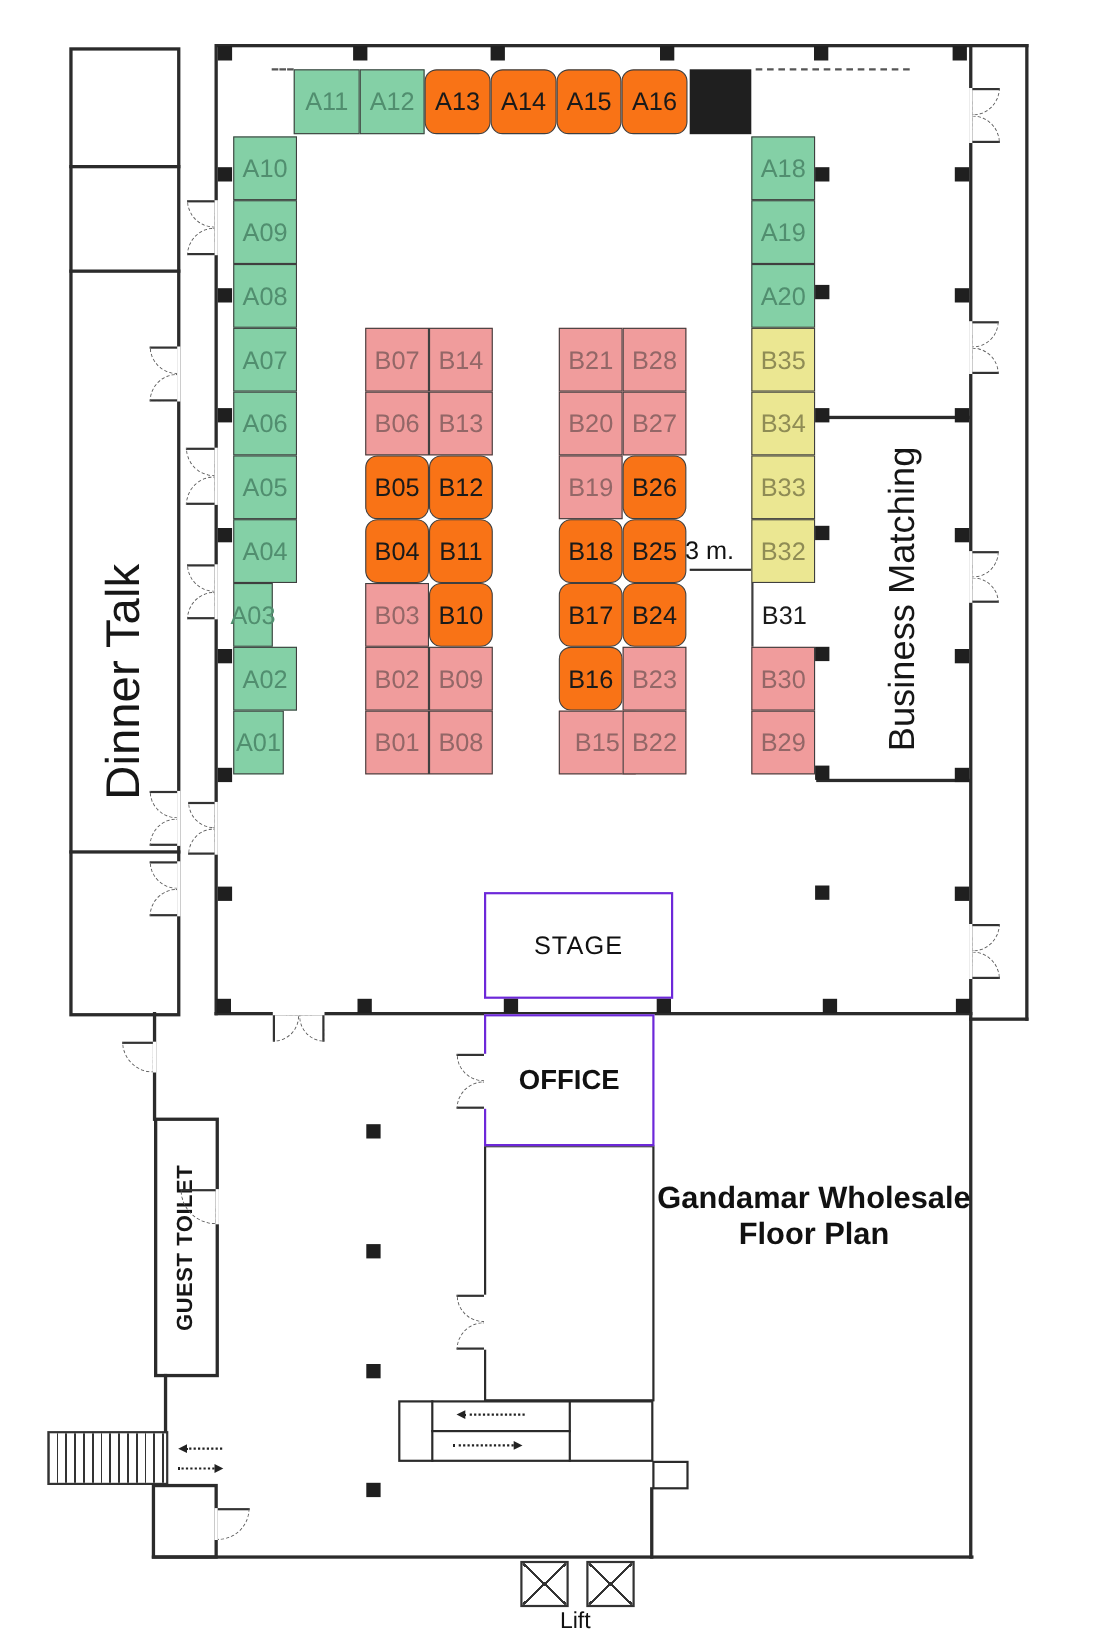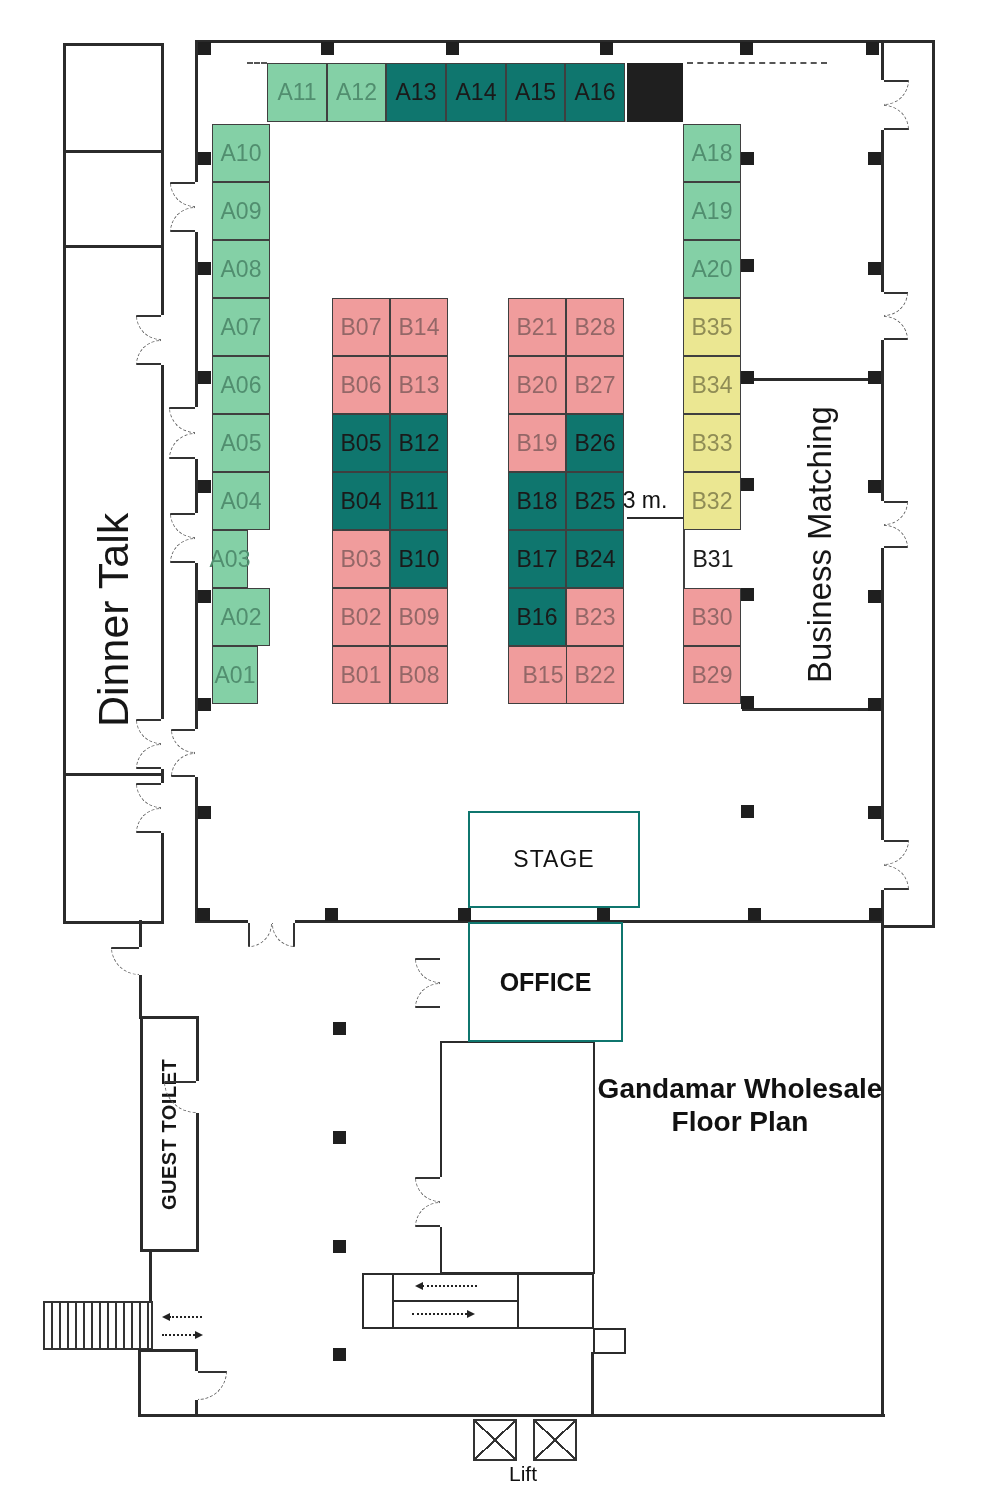--- a/index.html
+++ b/index.html
@@ -6,36 +6,36 @@
   #plan{position:relative;width:1000px;height:1500px;background:#fff;
         font-family:"Liberation Sans",sans-serif;overflow:hidden;}
   .wall{position:absolute;background:var(--wall,#2b2b2b);}
   .outline{position:absolute;border:3px solid var(--wall,#2b2b2b);box-sizing:border-box;background:transparent;}
   .outline.thin{border-width:2px;}
   .booth{position:absolute;box-sizing:border-box;border:1.5px solid #3f3f3f;
          display:flex;align-items:center;justify-content:center;font-size:23px;background:#fff;}
   .booth.green{background:var(--booth-green);color:var(--booth-green-text);}
   .booth.pink{background:var(--booth-pink);color:var(--booth-pink-text);}
   .booth.yellow{background:var(--booth-yellow);color:var(--booth-yellow-text);}
-  .booth.white{background:#0f766e;color:#1a1a1a;}
+  .booth.white{background:#f97316;color:#1a1a1a;border-radius:11px;}
   .booth.open{background:transparent;border:none;border-left:2px solid #3f3f3f;color:#1a1a1a;}
   .booth.solid{background:var(--solid-block);border:none;}
   .pillar{position:absolute;width:13px;height:13px;background:#1f1f1f;}
   .gap{position:absolute;background:#ffffff;}
   .stub{position:absolute;background:#333;}
   .arc{position:absolute;border:0 dashed #666;box-sizing:border-box;}
   .arc.ctl{border-width:0 1.5px 1.5px 0;border-bottom-right-radius:100%;}
   .arc.ctr{border-width:0 0 1.5px 1.5px;border-bottom-left-radius:100%;}
   .arc.cbl{border-width:1.5px 1.5px 0 0;border-top-right-radius:100%;}
   .arc.cbr{border-width:1.5px 0 0 1.5px;border-top-left-radius:100%;}
   .dashline{position:absolute;border-top:2px dashed #555;}
   .vtext{position:absolute;display:flex;align-items:center;justify-content:center;
          writing-mode:vertical-rl;transform:rotate(180deg);color:#161616;}
-  .room{position:absolute;border:2px solid #0f766e;box-sizing:border-box;
-        display:flex;align-items:center;justify-content:center;background:#fff;margin-left:28px;}
+  .room{position:absolute;border:2px solid #6d28d9;box-sizing:border-box;
+        display:flex;align-items:center;justify-content:center;background:#fff;}
   .arrow-line{position:absolute;border-top:2px dotted #222;}
   .tri{position:absolute;width:0;height:0;border-top:4px solid transparent;border-bottom:4px solid transparent;}
   .tri.left{border-right:8px solid #222;}
   .tri.right{border-left:8px solid #222;}
   .lift-box{position:absolute;border:2px solid #333;box-sizing:border-box;
     background:
       linear-gradient(to top right, transparent calc(50% - 1px), #333 calc(50% - 1px), #333 calc(50% + 1px), transparent calc(50% + 1px)),
       linear-gradient(to bottom right, transparent calc(50% - 1px), #333 calc(50% - 1px), #333 calc(50% + 1px), transparent calc(50% + 1px));}
   .stairs{position:absolute;border:2px solid #333;box-sizing:border-box;
     background:repeating-linear-gradient(90deg,#fff 0,#fff 6.5px,#333 6.5px,#333 8px);}

